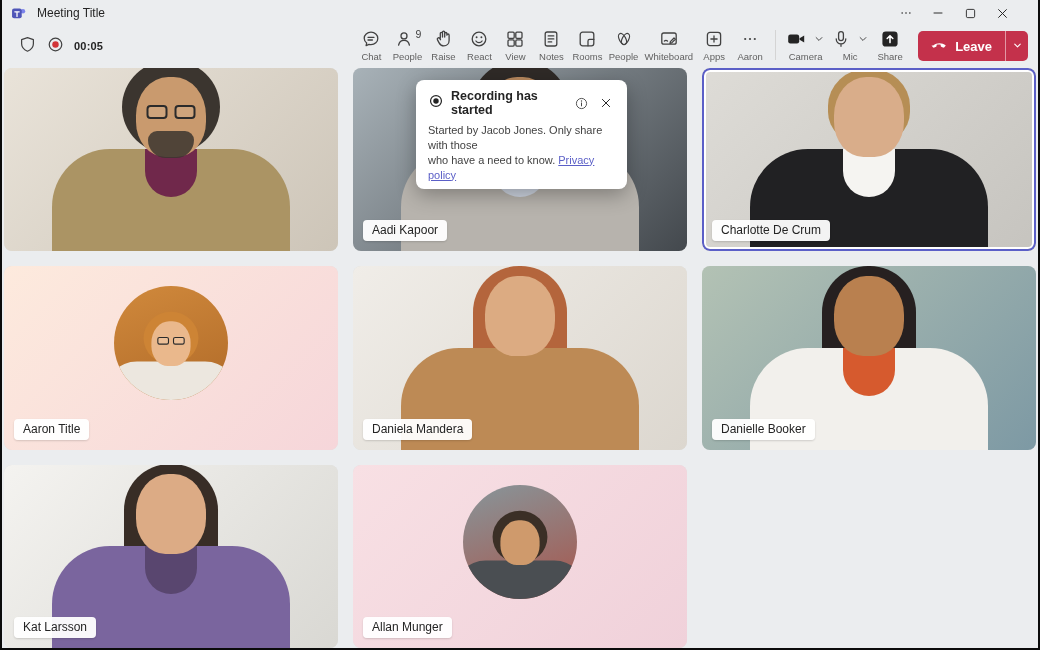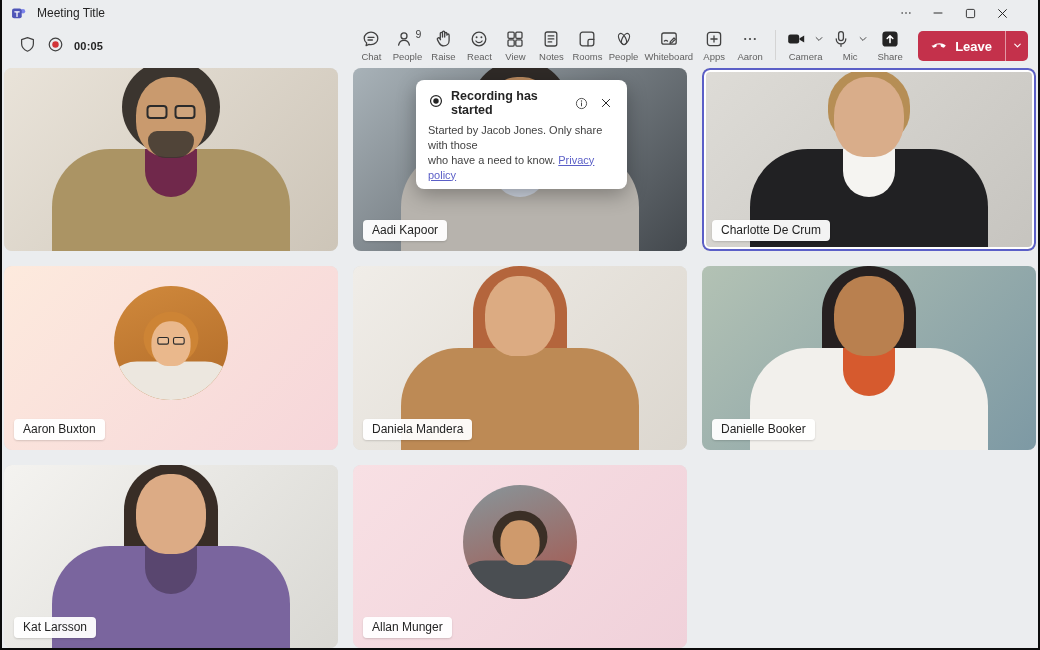--- a/index.html
+++ b/index.html
@@ -372,21 +372,21 @@
             <div class="p-hair"></div>
             <div class="p-body"></div>
             <div class="p-head"></div>
             <div class="p-glasses">
               <i></i>
               <i></i>
             </div>
           </div>
         </div>
       </div>
-      <div class="name-tag">Aaron Buxton</div>
+      <div class="name-tag">Aaron Title</div>
     </div>
     <div class="tile">
       <div class="art" style="background: linear-gradient(135deg, rgb(240, 237, 232), rgb(220, 215, 207));">
         <div class="person hs-long" style="--skin: #dcab82; --hair: #b4653c; --top: #bd8a55;">
           <div class="p-hair"></div>
           <div class="p-body"></div>
           <div class="p-head"></div>
         </div>
       </div>
       <div class="name-tag">Daniela Mandera</div>

